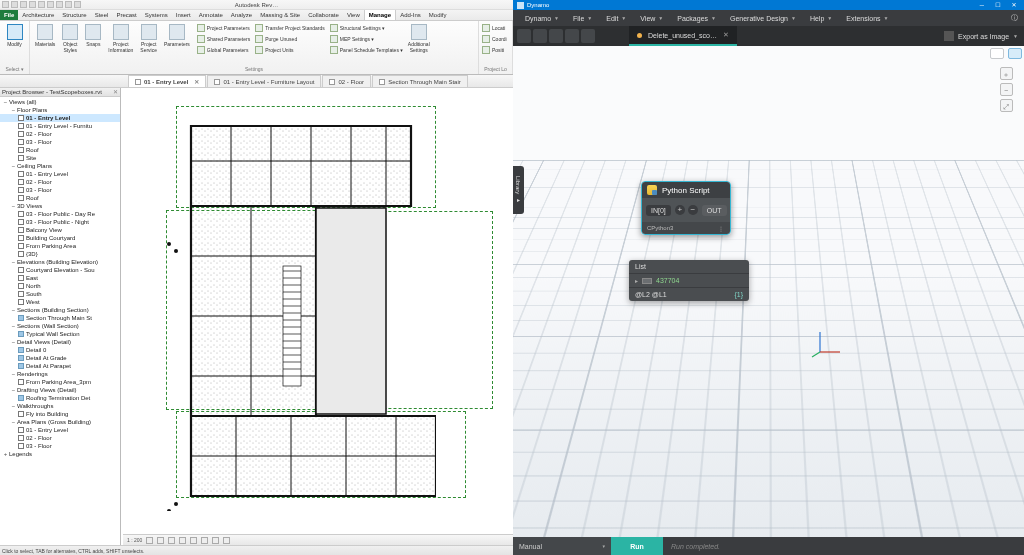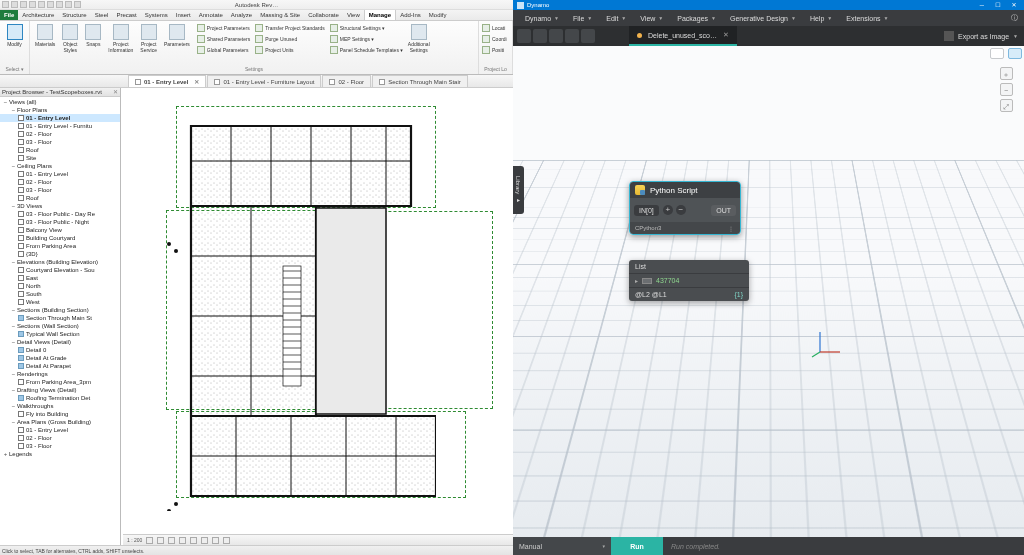--- a/index.html
+++ b/index.html
@@ -101,21 +101,21 @@
   .dy-top { position:absolute; top:2px; right:2px; display:flex; gap:4px; }
   .dy-top .bx { width:14px; height:11px; border:1px solid #c7cacd; background:#fff; border-radius:2px; }
   .dy-top .bx.sel { background:#d7ecf9; border-color:#7fb9df; }
   .dy-navcube { position:absolute; right:6px; top:18px; width:24px; height:60px; }
   .dy-navcube .c { width:13px; height:13px; margin:3px auto; border:1px solid #bbb; background:#f3f4f5; border-radius:2px; text-align:center; font-size:7px; line-height:13px; color:#777; }
 
   
   .dy-lib { position:absolute; left:0; top:120px; width:11px; height:48px; background:#3a3c3f; color:#ddd; font-size:6px; writing-mode:vertical-rl; text-align:center; border-radius:0 3px 3px 0; display:flex; align-items:center; justify-content:center; }
 
   
-  .dy-node { position: absolute; left: 116px; top: 135px; width: 112px; border-radius: 4px; overflow: hidden; box-shadow: 0 2px 6px rgba(0,0,0,.4); border:1.5px solid #35b6d2; }
+  .dy-node { position: absolute; left: 128px; top: 135px; width: 90px; border-radius: 4px; overflow: hidden; box-shadow: 0 2px 6px rgba(0,0,0,.4); border:1.5px solid #35b6d2; }
   .dy-node-head { height: 16px; background: #3d4043; color: #fff; font-size: 8px; display: flex; align-items: center; gap: 5px; padding: 0 5px; }
   .dy-node-head .ico { width:10px; height:10px; background:linear-gradient(#f7d154,#e6b833); border-radius:2px; position:relative; }
   .dy-node-head .ico::after { content:""; position:absolute; bottom:0; right:0; width:5px; height:5px; background:#4b8bbe; border-radius:1px; }
   .dy-node-body { height: 24px; background: #4f5356; display:flex; align-items:center; padding:0 4px; gap:4px; }
   .dy-port { background:#3a3c3f; color:#ddd; font-size:7px; padding:2px 5px; border-radius:3px; }
   .dy-port.out { margin-left:auto; background:#5a5d60; }
   .dy-pm { display:flex; gap:3px; }
   .dy-pm span { width:10px; height:10px; background:#3a3c3f; color:#ccc; font-size:8px; line-height:10px; text-align:center; border-radius:50%; }
   .dy-node-foot { height: 12px; background: #44474a; color: #bbb; font-size: 6px; display:flex; align-items:center; justify-content:space-between; padding:0 5px; }
   .dy-node-foot .menu { letter-spacing:1px; }

